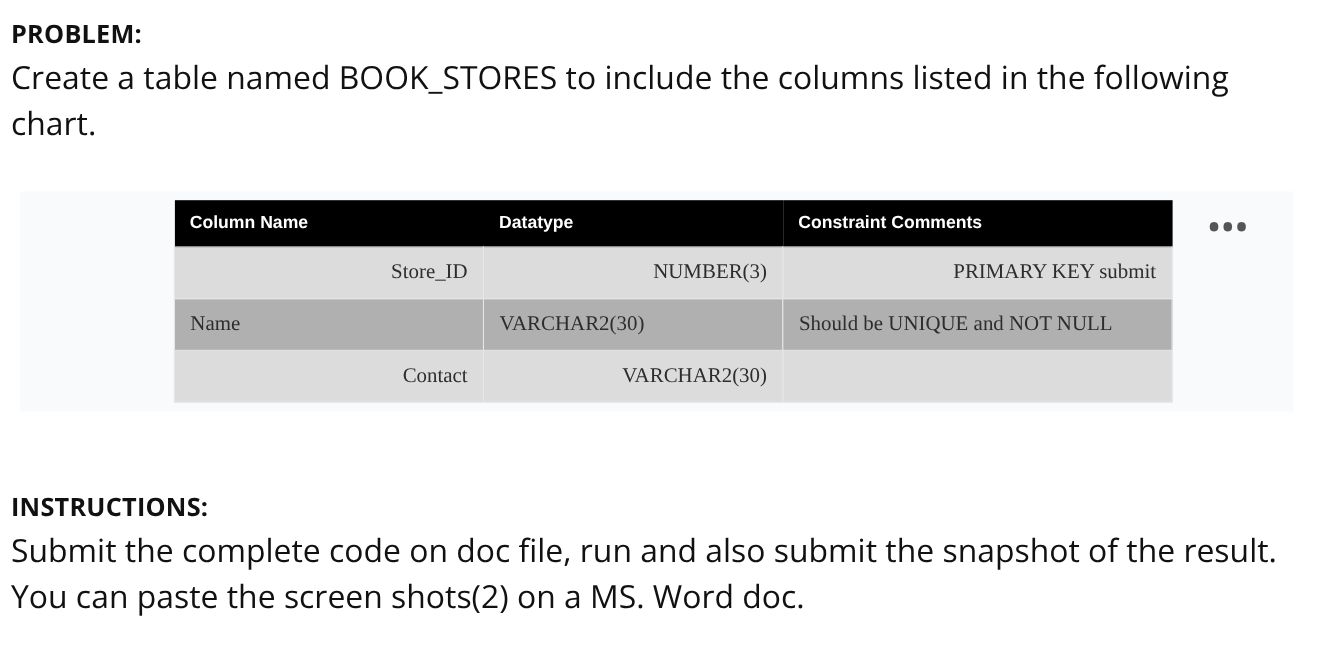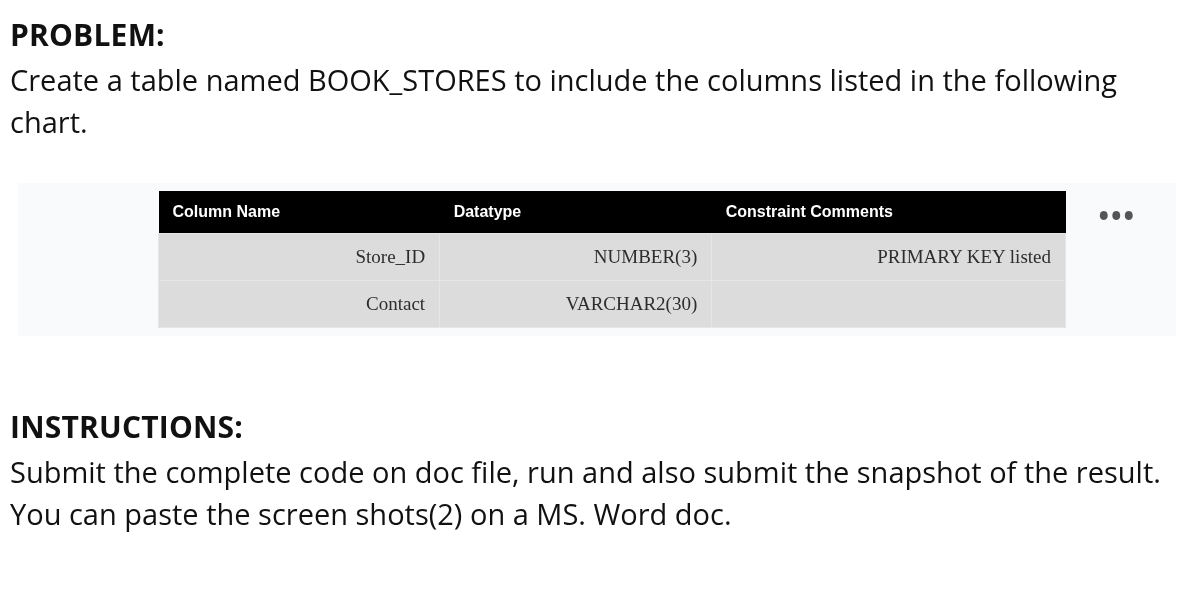--- a/index.html
+++ b/index.html
@@ -1,18 +1,18 @@
 <!DOCTYPE html>
 <html><head>
 <meta charset="utf-8">
 <style>
   * { box-sizing: border-box; margin: 0; padding: 0; }
   html, body { width: 1200px; height: 604px; background: #fff; font-family: "Segoe UI", "Open Sans", Arial, sans-serif; color: #111; }
   .page { padding: 14px 24px 24px 10px; }
-  .heading { font-weight: 700; font-size: 30px; margin-bottom: 4px; letter-spacing: 0.2px; }
+  .heading { font-weight: 700; font-size: 23px; margin-bottom: 4px; letter-spacing: 0.2px; }
   .body-text { font-size: 29px; line-height: 1.45; font-weight: 400; }
 
   .chart-block {
     position: relative;
     margin-top: 40px;
     margin-bottom: 70px;
     margin-left: 8px;
     background: #f9fafb;
     padding: 8px 110px 8px 140px;
   }
@@ -80,21 +80,26 @@
         <tr>
           <th>Column Name</th>
           <th>Datatype</th>
           <th>Constraint Comments</th>
         </tr>
       </thead>
       <tbody>
         <tr class="light">
           <td>Store_ID</td>
           <td>NUMBER(3)</td>
-          <td>PRIMARY KEY listed</td>
+          <td>PRIMARY KEY submit</td>
+        </tr>
+        <tr class="dark">
+          <td>Name</td>
+          <td>VARCHAR2(30)</td>
+          <td>Should be UNIQUE and NOT NULL</td>
         </tr>
         <tr class="light">
           <td>Contact</td>
           <td>VARCHAR2(30)</td>
           <td></td>
         </tr>
       </tbody>
     </table>
   </div>
 

